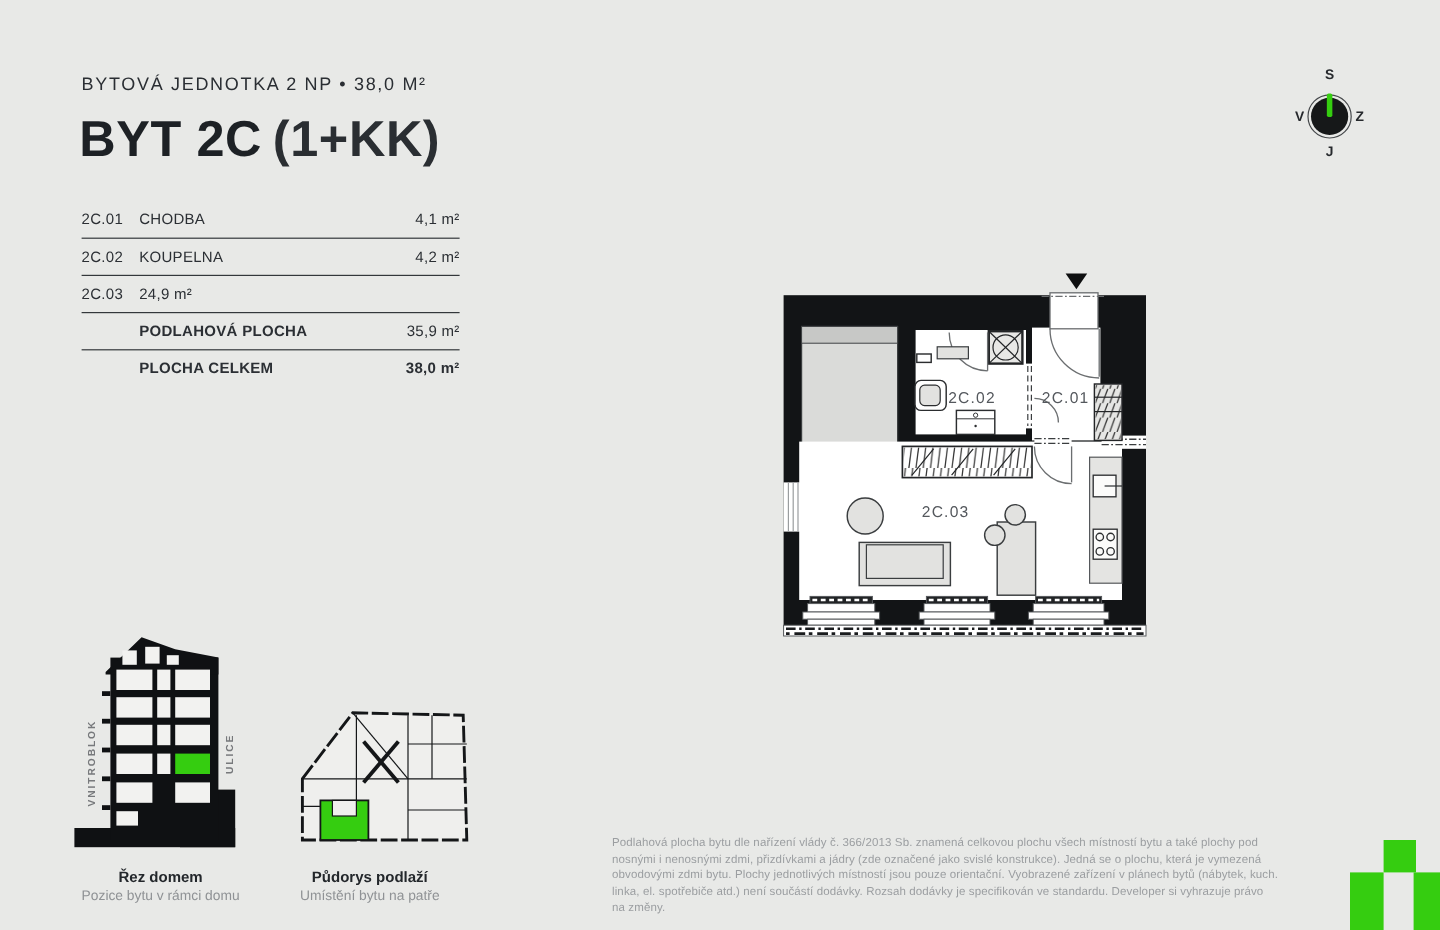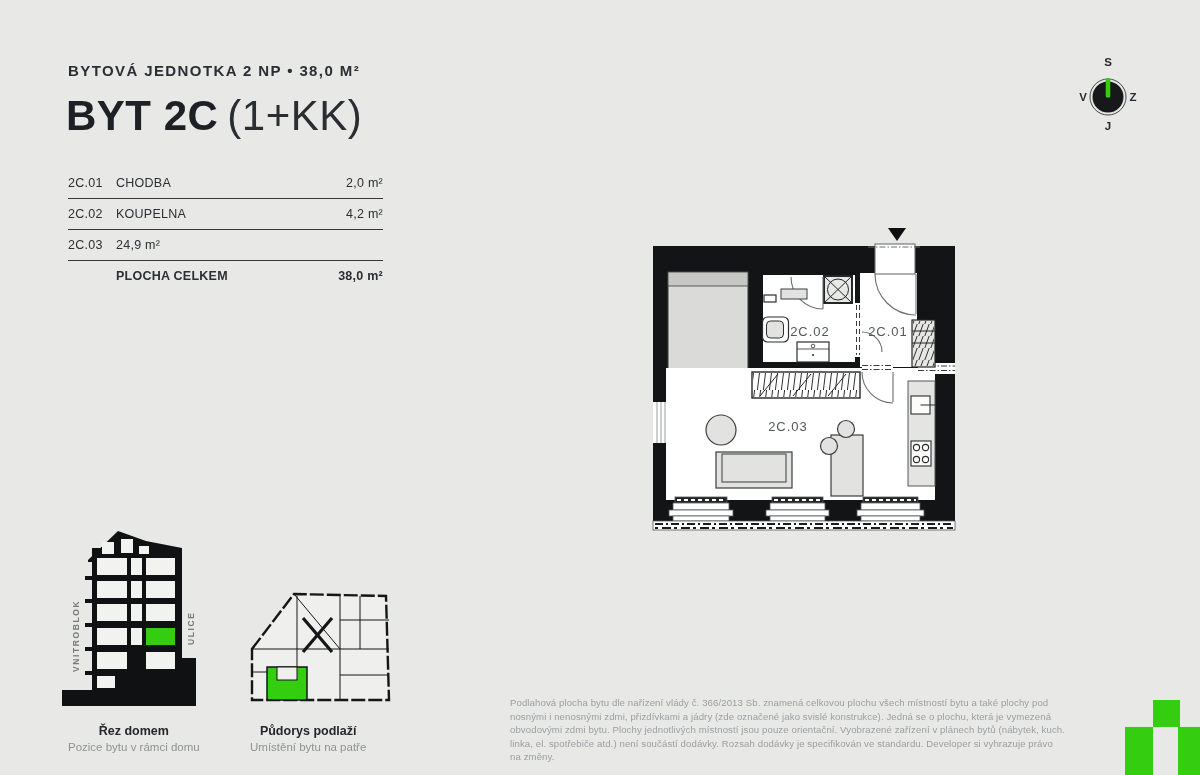--- a/index.html
+++ b/index.html
@@ -2,24 +2,24 @@
 <html style="--accent: #35cd10;"><head>
 <meta charset="utf-8">
 <style>
   html,body{margin:0;padding:0;}
   .sheet{
     position:relative;width:1200px;height:775px;overflow:hidden;
     background:#e8e9e7;font-family:"Liberation Sans",sans-serif;color:#24282c;
   }
   .abs{position:absolute;}
   
-  .subtitle{left:68px;top:62px;font-size:15px;font-weight:700;letter-spacing:1.4px;color:#2a2e33;}
+  .subtitle{left:68px;top:62px;font-size:15px;font-weight:400;letter-spacing:1.4px;color:#2a2e33;}
   .title{left:66px;top:92px;font-size:42px;letter-spacing:.5px;color:#1d2125;white-space:nowrap;}
   .title .main{font-weight:800;}
-  .title .suffix{font-weight:400;margin-left:9px;color:#2a2e32;}
+  .title .suffix{font-weight:700;margin-left:9px;color:#2a2e32;}
   
   .area-table{left:68px;top:168px;width:315px;}
   .row{display:flex;align-items:center;height:30px;border-bottom:1.5px solid #33373b;
        font-size:12.5px;letter-spacing:.25px;color:#2b2f34;}
   .row:last-child{border-bottom:none;}
   .row .code{width:48px;flex:none;}
   .row .name{flex:1;padding-right:6px;white-space:nowrap;}
   .row .area{flex:none;text-align:right;}
   .row.bold .name{font-weight:700;}
   .row.bold.total .area{font-weight:700;}
@@ -45,30 +45,35 @@
 
   <div class="abs subtitle">BYTOVÁ JEDNOTKA 2 NP • 38,0 M²</div>
   <div class="abs title">
     <span class="main">BYT 2C</span><span class="suffix">(1+KK)</span>
   </div>
 
   <div class="abs area-table">
       <div class="row">
       <span class="code">2C.01</span>
       <span class="name">CHODBA</span>
-      <span class="area">2,0 m²</span>
+      <span class="area">4,1 m²</span>
     </div>
       <div class="row">
       <span class="code">2C.02</span>
       <span class="name">KOUPELNA</span>
       <span class="area">4,2 m²</span>
     </div>
       <div class="row">
       <span class="code">2C.03</span>
       <span class="area">24,9 m²</span>
+    </div>
+      <div class="row bold">
+      <span class="code"></span>
+      <span class="name">PODLAHOVÁ PLOCHA</span>
+      <span class="area">35,9 m²</span>
     </div>
       <div class="row bold total">
       <span class="code"></span>
       <span class="name">PLOCHA CELKEM</span>
       <span class="area">38,0 m²</span>
     </div>
     </div>
 
   <svg class="abs" style="left:1072px;top:52px;" width="72" height="88" viewBox="1072 52 72 88">
     <text x="1108" y="66" text-anchor="middle" class="compass-letter">S</text>

